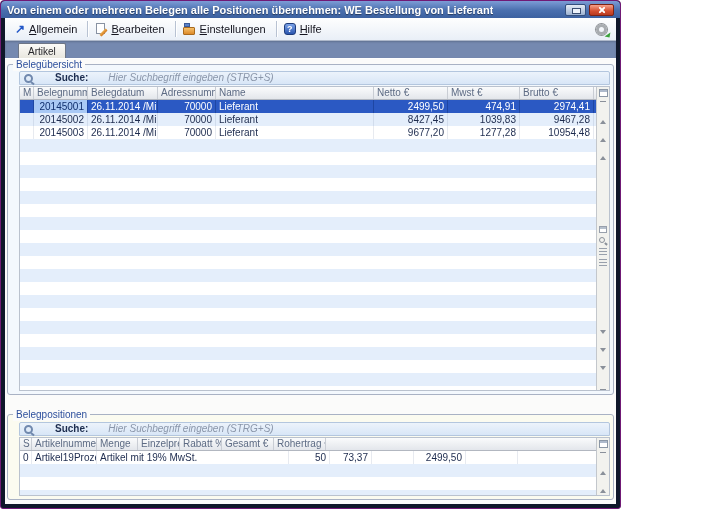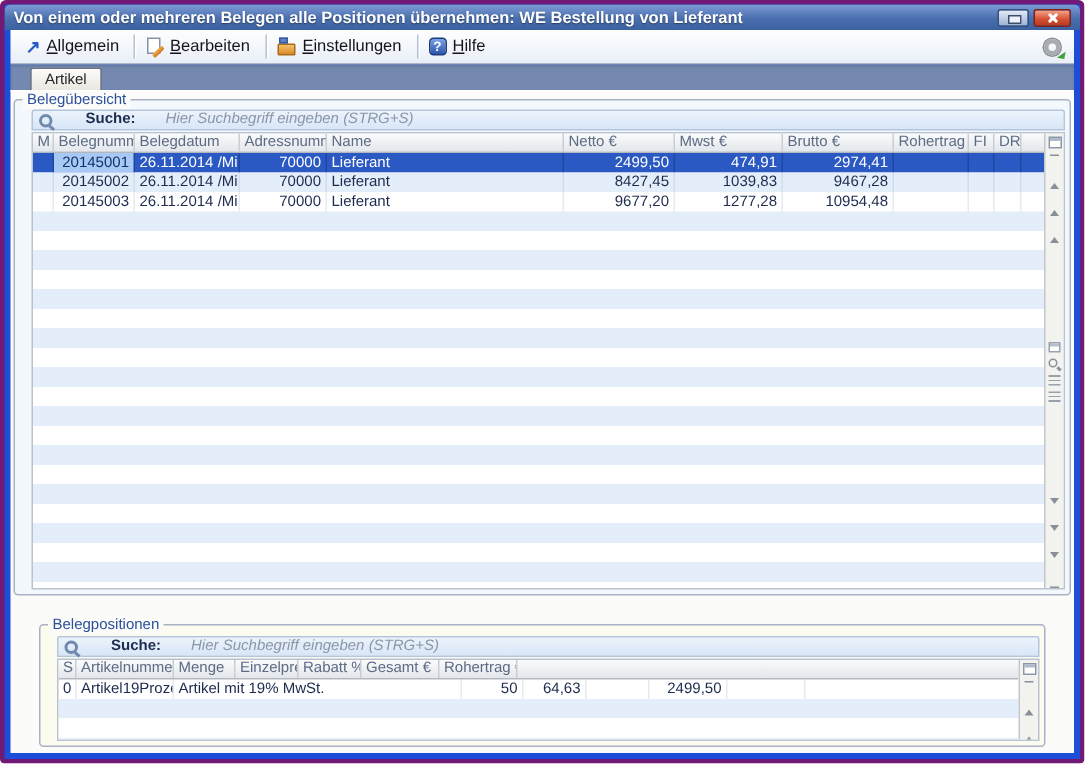--- a/index.html
+++ b/index.html
@@ -1,18 +1,18 @@
 <!DOCTYPE html>
 <html><head>
 <meta charset="utf-8">
 <style>
   html,body{margin:0;padding:0;background:#fff;font-family:"Liberation Sans",sans-serif;}
   *{box-sizing:border-box;}
-  .window{width:723px;height:509px;border:3px solid #701a75;border-radius:4px 4px 3px 3px;
-    background:#1d4ed8;padding:0 4px 4px;display:flex;flex-direction:column;overflow:hidden;}
+  .window{width:621px;height:509px;border:1px solid #701a75;border-radius:4px 4px 3px 3px;
+    background:#0f172a;padding:0 4px 4px;display:flex;flex-direction:column;overflow:hidden;}
   
   .titlebar{height:17px;flex:none;margin:0 -4px;border-radius:4px 4px 0 0;
     background:linear-gradient(#7d9cd6,#4a6fae 55%,#3c61a0);display:flex;align-items:center;padding:1px 6px 0;}
   .title{font-size:11px;font-weight:bold;color:#fff;text-shadow:0 1px 1px rgba(0,0,0,.45);white-space:nowrap;overflow:hidden;}
   .tb-btns{margin-left:auto;display:flex;gap:3px;align-items:center;flex:none;}
   .btn-min{width:21px;height:12px;border-radius:2px;border:1px solid #35507e;
     background:linear-gradient(#e4ebf5,#9db2d2);position:relative;}
   .btn-min::before{content:"";position:absolute;left:6px;top:3px;width:7px;height:4px;border:1px solid #3a4e72;background:#edf2fa;}
   .btn-close{width:25px;height:12px;border-radius:2px;border:1px solid #7e2315;
     background:linear-gradient(#f6a28c,#d44f30 60%,#b83a20);position:relative;}
@@ -43,21 +43,21 @@
     border-left:5px solid transparent;border-bottom:5px solid #3ba23b;transform:rotate(10deg);}
   
   .tabstrip{height:17px;flex:none;background:#7589b0;display:flex;align-items:flex-end;padding-left:13px;
     box-shadow:inset 0 1px 2px rgba(0,0,0,.18);}
   .tab{height:15px;display:flex;align-items:center;padding:0 9px;font-size:10px;color:#26262a;
     background:linear-gradient(#fcfbf8,#e9e7df);border:1px solid #6e7686;border-bottom:none;border-radius:2px 2px 0 0;}
   
   .content{flex:1;background:#fbfbfa;border-top:1px solid #fff;padding:2px 1px;display:flex;flex-direction:column;overflow:hidden;}
   .group{position:relative;border:1px solid #a9b2c4;border-radius:3px;}
   .g1{margin:3px 1px 0;height:331px;flex:none;background:#f3f8fd;}
-  .g2{margin:19px 18px 2px;flex:1;background:#fbfbf0;padding-left:15px;}
+  .g2{margin:19px 1px 2px;flex:1;background:#fbfbf0;padding-left:15px;}
   .legend{position:absolute;top:-7px;left:5px;padding:0 3px;background:#fbfbfa;font-size:10px;color:#2d4f9c;line-height:13px;}
   .gwrap{position:absolute;left:0;top:0;right:0;bottom:0;padding:6px 3px 3px 11px;display:flex;flex-direction:column;}
   .g2 .gwrap{padding-top:7px;}
   
   .searchbar{height:14px;flex:none;display:flex;align-items:flex-end;gap:20px;padding:0 4px;margin-bottom:1px;
     background:linear-gradient(#ecf3fb,#d8e6f7);border:1px solid #b3c6de;border-radius:2px 2px 0 0;}
   .search-label{font-size:10px;font-weight:bold;color:#1c2c4e;line-height:12px;}
   .search-ph{font-size:10px;font-style:italic;color:#8a96aa;line-height:12px;white-space:nowrap;overflow:hidden;}
   .mag{width:11px;height:11px;position:relative;flex:none;}
   .mag::before{content:"";position:absolute;left:0;top:1px;width:5px;height:5px;border:2px solid #7189ae;border-radius:50%;}
@@ -258,21 +258,21 @@
               <div class="hc t2-c5">Rabatt %</div>
               <div class="hc t2-c6">Gesamt €</div>
               <div class="hc t2-c7">Rohertrag €</div>
               <div class="hc hfill"></div>
             </div>
             <div class="grow">
               <div class="gc t2-c0">0</div>
               <div class="gc t2-c1">Artikel19Prozent</div>
               <div class="gc t2-c2">Artikel mit 19% MwSt.</div>
               <div class="gc t2-c3 ar">50</div>
-              <div class="gc t2-c4 ar">64,63</div>
+              <div class="gc t2-c4 ar">73,37</div>
               <div class="gc t2-c5 ar"></div>
               <div class="gc t2-c6 ar">2499,50</div>
               <div class="gc t2-c7 ar"></div>
               <div class="gc gfill"></div>
             </div>
             <div class="gempty"></div>
           </div>
           <div class="navstrip">
             <span class="chooser"></span>
             <span class="bar-top"><span class="tri-up"></span></span>

